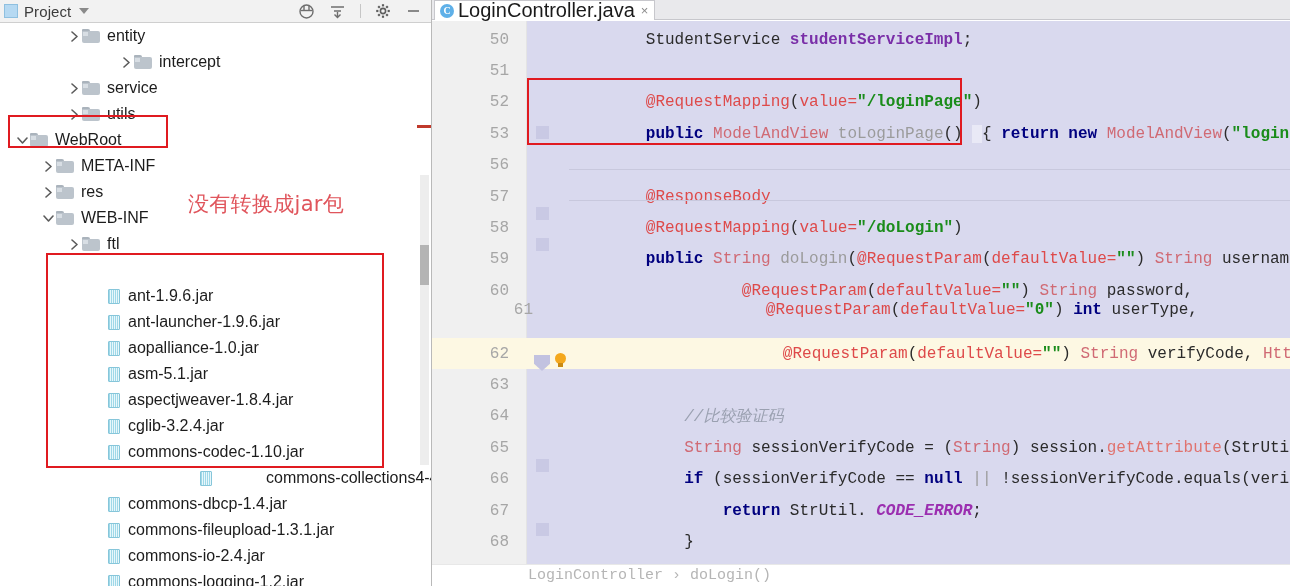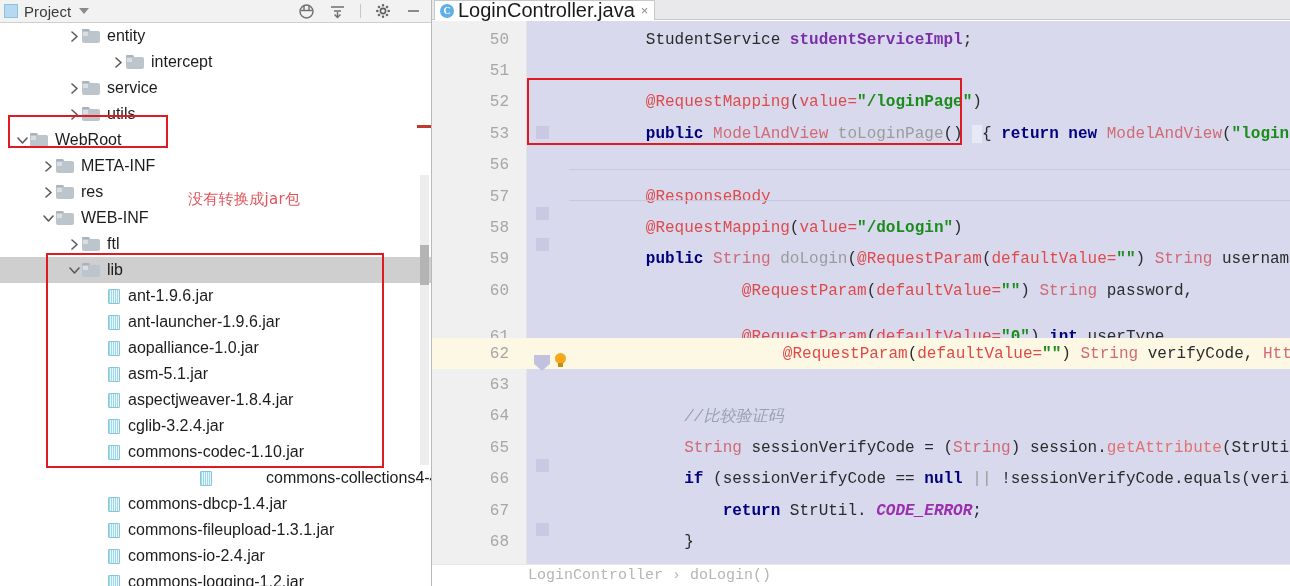--- a/index.html
+++ b/index.html
@@ -134,21 +134,21 @@
     position: absolute;
     right: 2px; top: 245px;
     width: 9px; height: 40px;
     background: #b4b4b4;
   }
 
   
   .cn-note {
     position: absolute;
     left: 188px; top: 190px;
-    font-size: 15px;
+    font-size: 21px;
     color: #e0555c;
     font-family: "DejaVu Sans", sans-serif;
     white-space: nowrap;
     letter-spacing: .3px;
   }
   .red-box {
     position: absolute;
     border: 2px solid #e01a20;
     pointer-events: none;
     background: transparent;
@@ -402,21 +402,21 @@
               <path d="M2 1 L7 5.5 L2 10" fill="none" stroke="#5b5b5b" stroke-width="1.6" stroke-linecap="round" stroke-linejoin="round"></path>
             </svg>
           </span>
           <span class="folder">
             <span class="f-tab"></span>
             <span class="f-body"></span>
             <span class="f-hi"></span>
           </span>
           <span class="tree-label">entity</span>
         </div>
-        <div class="tree-row" style="top: 26px; position: absolute; left: 8px; width: 432px; padding-left: 36px;">
+        <div class="tree-row" style="top: 26px; position: absolute; left: 16px; width: 432px; padding-left: 36px;">
           <span style="display: inline-block; flex: 0 0 66px; width: 66px;"></span>
           <span class="arrow">
             <svg width="9" height="11" viewBox="0 0 9 11">
               <path d="M2 1 L7 5.5 L2 10" fill="none" stroke="#5b5b5b" stroke-width="1.6" stroke-linecap="round" stroke-linejoin="round"></path>
             </svg>
           </span>
           <span class="folder">
             <span class="f-tab"></span>
             <span class="f-body"></span>
             <span class="f-hi"></span>
@@ -513,34 +513,20 @@
             <svg width="9" height="11" viewBox="0 0 9 11">
               <path d="M2 1 L7 5.5 L2 10" fill="none" stroke="#5b5b5b" stroke-width="1.6" stroke-linecap="round" stroke-linejoin="round"></path>
             </svg>
           </span>
           <span class="folder">
             <span class="f-tab"></span>
             <span class="f-body"></span>
             <span class="f-hi"></span>
           </span>
           <span class="tree-label">ftl</span>
-        </div>
-        <div class="tree-row selected" style="top: 234px; position: absolute; left: 0px; width: 432px;">
-          <span style="display: inline-block; flex: 0 0 66px; width: 66px;"></span>
-          <span class="arrow">
-            <svg width="11" height="9" viewBox="0 0 11 9">
-              <path d="M1 2 L5.5 7 L10 2" fill="none" stroke="#5b5b5b" stroke-width="1.6" stroke-linecap="round" stroke-linejoin="round"></path>
-            </svg>
-          </span>
-          <span class="folder">
-            <span class="f-tab"></span>
-            <span class="f-body"></span>
-            <span class="f-hi"></span>
-          </span>
-          <span class="tree-label">lib</span>
         </div>
         <div class="tree-row" style="top: 260px; position: absolute; left: 0px; width: 432px;">
           <span style="display: inline-block; flex: 0 0 92px; width: 92px;"></span>
           <span class="arrow"></span>
           <span class="jar-icon"></span>
           <span class="tree-label">ant-1.9.6.jar</span>
         </div>
         <div class="tree-row" style="top: 286px; position: absolute; left: 0px; width: 432px;">
           <span style="display: inline-block; flex: 0 0 92px; width: 92px;"></span>
           <span class="arrow"></span>
@@ -667,21 +653,21 @@
             <span class="code-text">        <span class="ann">@RequestMapping</span><span class="op">(</span><span class="ann">value=</span><span class="str">"/doLogin"</span><span class="op">)</span></span>
           </div>
           <div class="code-line" style="top: 222.8px;">
             <span class="ln">59</span>
             <span class="code-text">        <span class="kw">public</span> <span class="type">String</span> <span class="fade">doLogin</span><span class="op">(</span><span class="ann">@RequestParam</span><span class="op">(</span><span class="ann">defaultValue=</span><span class="str">""</span><span class="op">)</span> <span class="type">String</span> <span class="id">username,</span></span>
           </div>
           <div class="code-line" style="top: 254.2px;">
             <span class="ln">60</span>
             <span class="code-text">                  <span class="ann">@RequestParam</span><span class="op">(</span><span class="ann">defaultValue=</span><span class="str">""</span><span class="op">)</span> <span class="type">String</span> <span class="id">password,</span></span>
           </div>
-          <div class="code-line" style="top: 300px;">
+          <div class="code-line" style="top: 273px; padding-left: 24px;">
             <span class="ln">61</span>
             <span class="code-text">                  <span class="ann">@RequestParam</span><span class="op">(</span><span class="ann">defaultValue=</span><span class="str">"0"</span><span class="op">)</span> <span class="kw">int</span> <span class="id">userType,</span></span>
           </div>
           <div class="code-line line-hl" style="top: 317px; gap: 41px;">
             <span class="ln">62</span>
             <span class="code-text">                  <span class="ann">@RequestParam</span><span class="op">(</span><span class="ann">defaultValue=</span><span class="str">""</span><span class="op">)</span> <span class="type">String</span> <span class="id">verifyCode,</span> <span class="type">HttpSession</span> </span>
           </div>
           <div class="code-line" style="top: 348.4px;">
             <span class="ln">63</span>
             <span class="code-text"></span>

